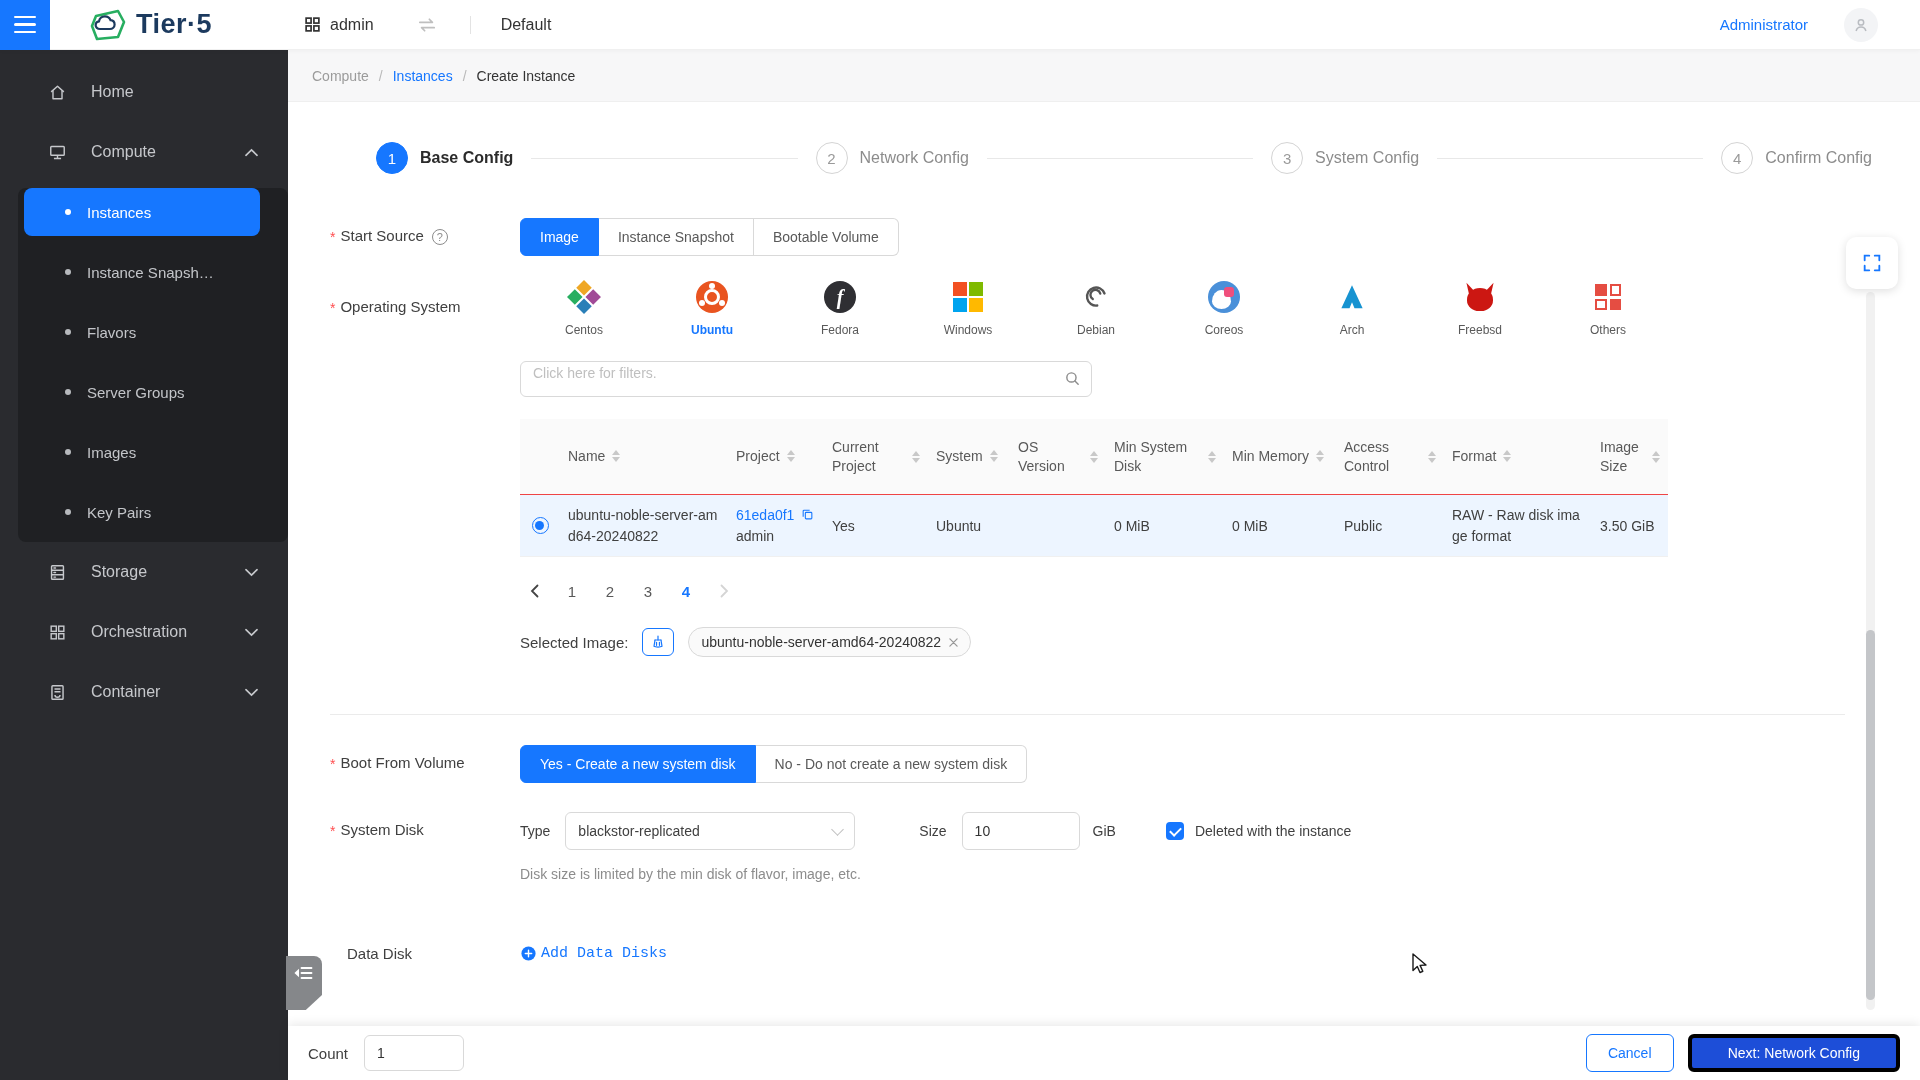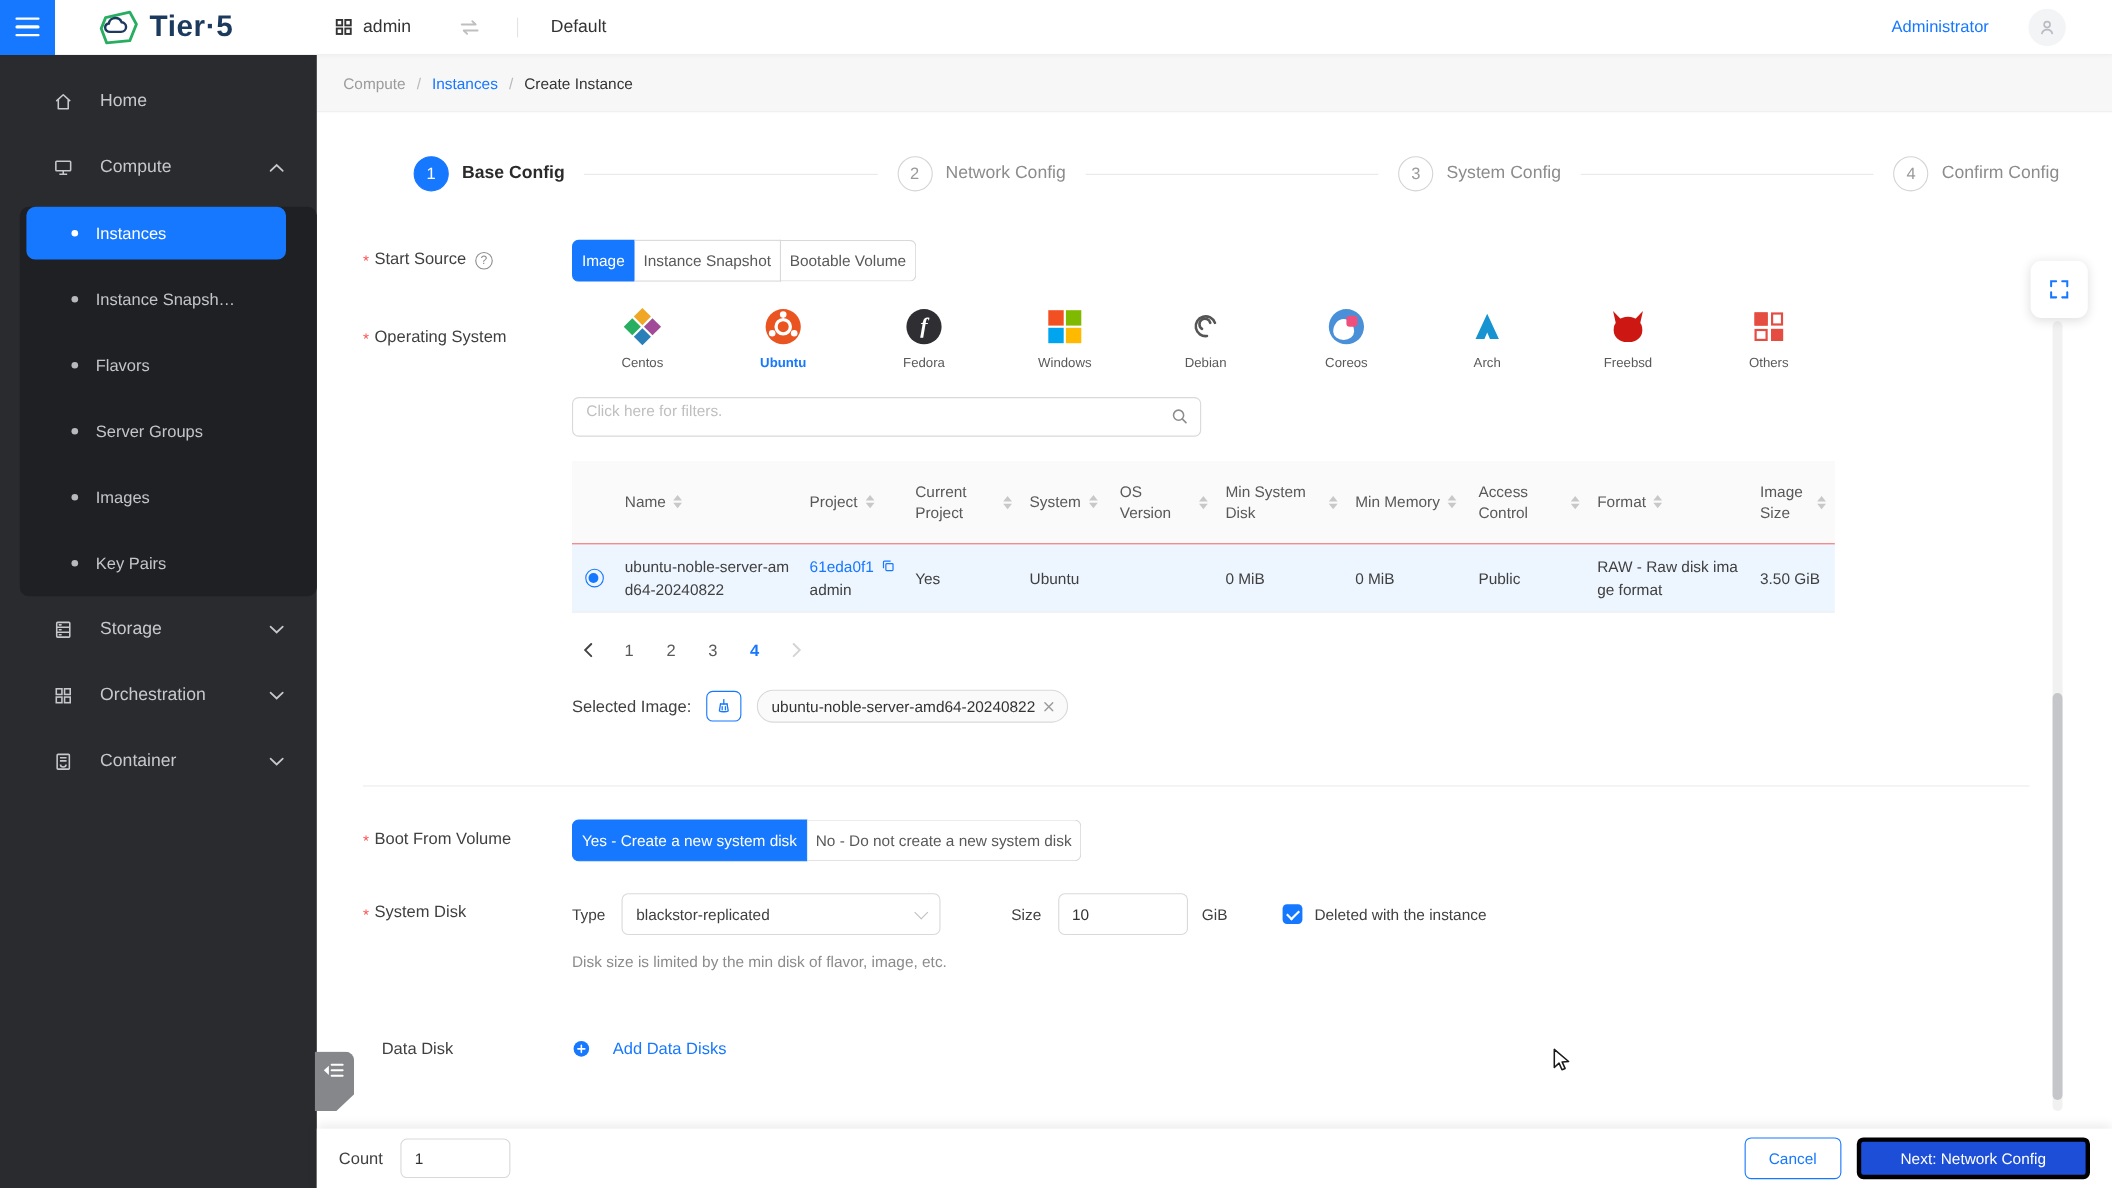--- a/index.html
+++ b/index.html
@@ -57,21 +57,21 @@
 
   
   .form-row { display:flex; padding-left:42px; align-items:flex-start; }
   .form-label { width:190px; flex:0 0 190px; padding-top:9px; font-size:15px; color:#404040; display:flex; gap:5px; align-items:flex-start; }
   .req { color:#ff4d4f; font-size:14px; padding-top:2px; }
   .help { display:inline-flex; width:16px; height:16px; border:1px solid #8c8c8c; color:#8c8c8c; border-radius:50%;
           font-size:11px; align-items:center; justify-content:center; margin-left:3px; margin-top:2px; }
 
   
   .seg-group { display:flex; }
-  .seg-btn { height:38px; display:flex; align-items:center; padding:0 8px; background:#fff; border:1px solid #d9d9d9;
+  .seg-btn { height:38px; display:flex; align-items:center; padding:0 19px; background:#fff; border:1px solid #d9d9d9;
              border-left-width:0; color:#595959; font-size:14px; cursor:pointer; }
   .seg-btn:first-child { border-left-width:1px; border-radius:6px 0 0 6px; }
   .seg-btn:last-child { border-radius:0 6px 6px 0;text-align:center; }
   .seg-btn.sel { background:#1677ff; border-color:#1677ff; color:#fff; }
 
   
   .os-row { display:flex; margin-top:26px; }
   .os-opt { width:128px; display:flex; flex-direction:column; align-items:center; gap:9px; cursor:pointer; }
   .os-name { font-size:12px; color:#595959; }
   .os-opt.sel .os-name { color:#1677ff; font-weight:600; }
@@ -148,21 +148,21 @@
              padding:0 12px; margin-left:15px; cursor:pointer; color:#404040; background:#fff; justify-content:space-between; }
   .sel-chev { width:9px; height:9px; border-right:1.5px solid #bfbfbf; border-bottom:1.5px solid #bfbfbf;
               transform:rotate(45deg); margin-top:-4px; }
   .size-input { width:118px; height:38px; border:1px solid #d9d9d9; border-radius:6px; padding:0 12px; font-size:14px;
                 color:#333; outline:none; margin-left:15px; font-family:inherit; }
   .checkbox { width:18px; height:18px; background:#1677ff; border-radius:4px; position:relative; cursor:pointer; }
   .checkbox::after { content:""; position:absolute; left:6px; top:2.5px; width:5px; height:9px; border-right:2px solid #fff;
                      border-bottom:2px solid #fff; transform:rotate(45deg); }
   .hint { color:#8c8c8c; font-size:14px; margin-top:16px; }
 
-  .add-link { display:flex; align-items:center; gap:20px; color:#1677ff; font-size:15px; text-decoration:none; margin-top:9px; cursor:pointer; }
+  .add-link { display:flex; align-items:center; gap:4px; color:#1677ff; font-size:15px; text-decoration:none; margin-top:9px; cursor:pointer;font-family:Liberation Mono, monospace; }
 
   
   .footbar { position:absolute; left:288px; right:0; bottom:0; height:54px; background:#fff; z-index:25;
              box-shadow:0 -2px 10px rgba(0,0,0,.09); display:flex; align-items:center; padding:0 20px; }
   .count-input { width:100px; height:36px; border:1px solid #d9d9d9; border-radius:6px; padding:0 12px; font-size:14px;
                  margin-left:16px; outline:none; font-family:inherit; color:#333; }
   .footbar .spacer { flex:1; }
   .btn { height:38px; border-radius:6px; font-size:14px; cursor:pointer; font-family:inherit; }
   .btn-cancel { background:#fff; border:1px solid #1677ff; color:#1677ff; width:88px; margin-right:14px; }
   .btn-next { background:#1d4ed8; border:4px solid #000000; color:#fff; padding:0 36px; }

